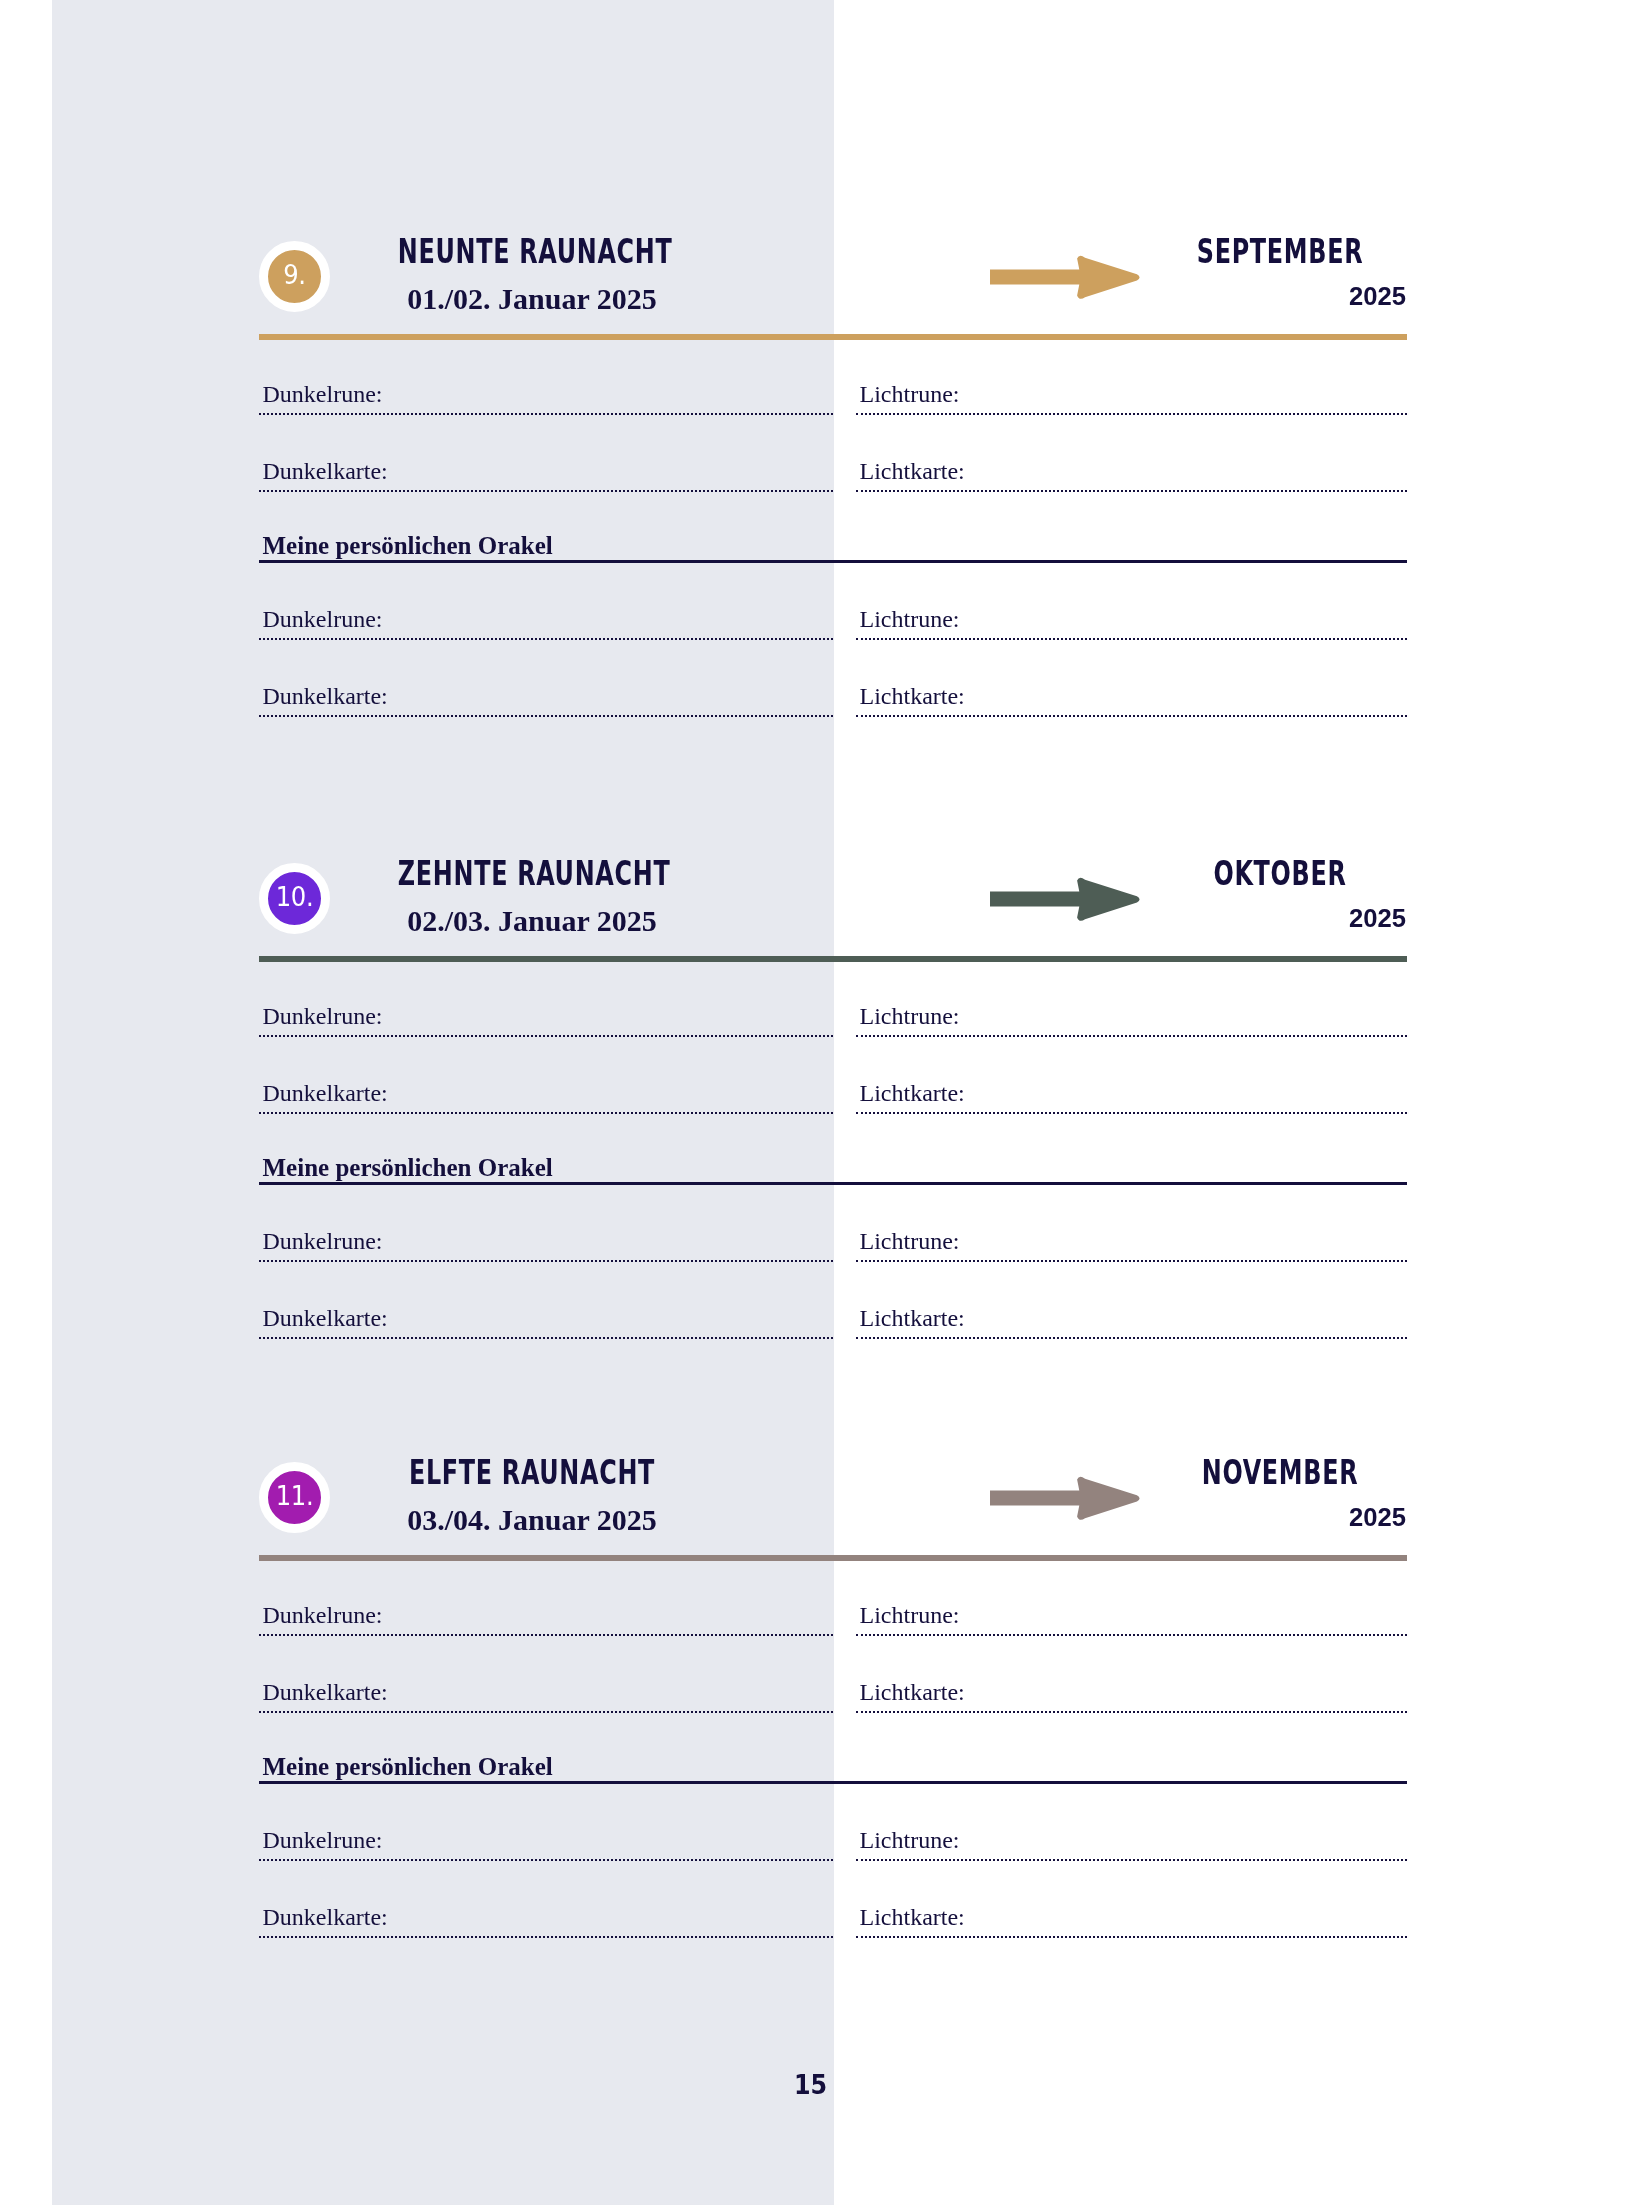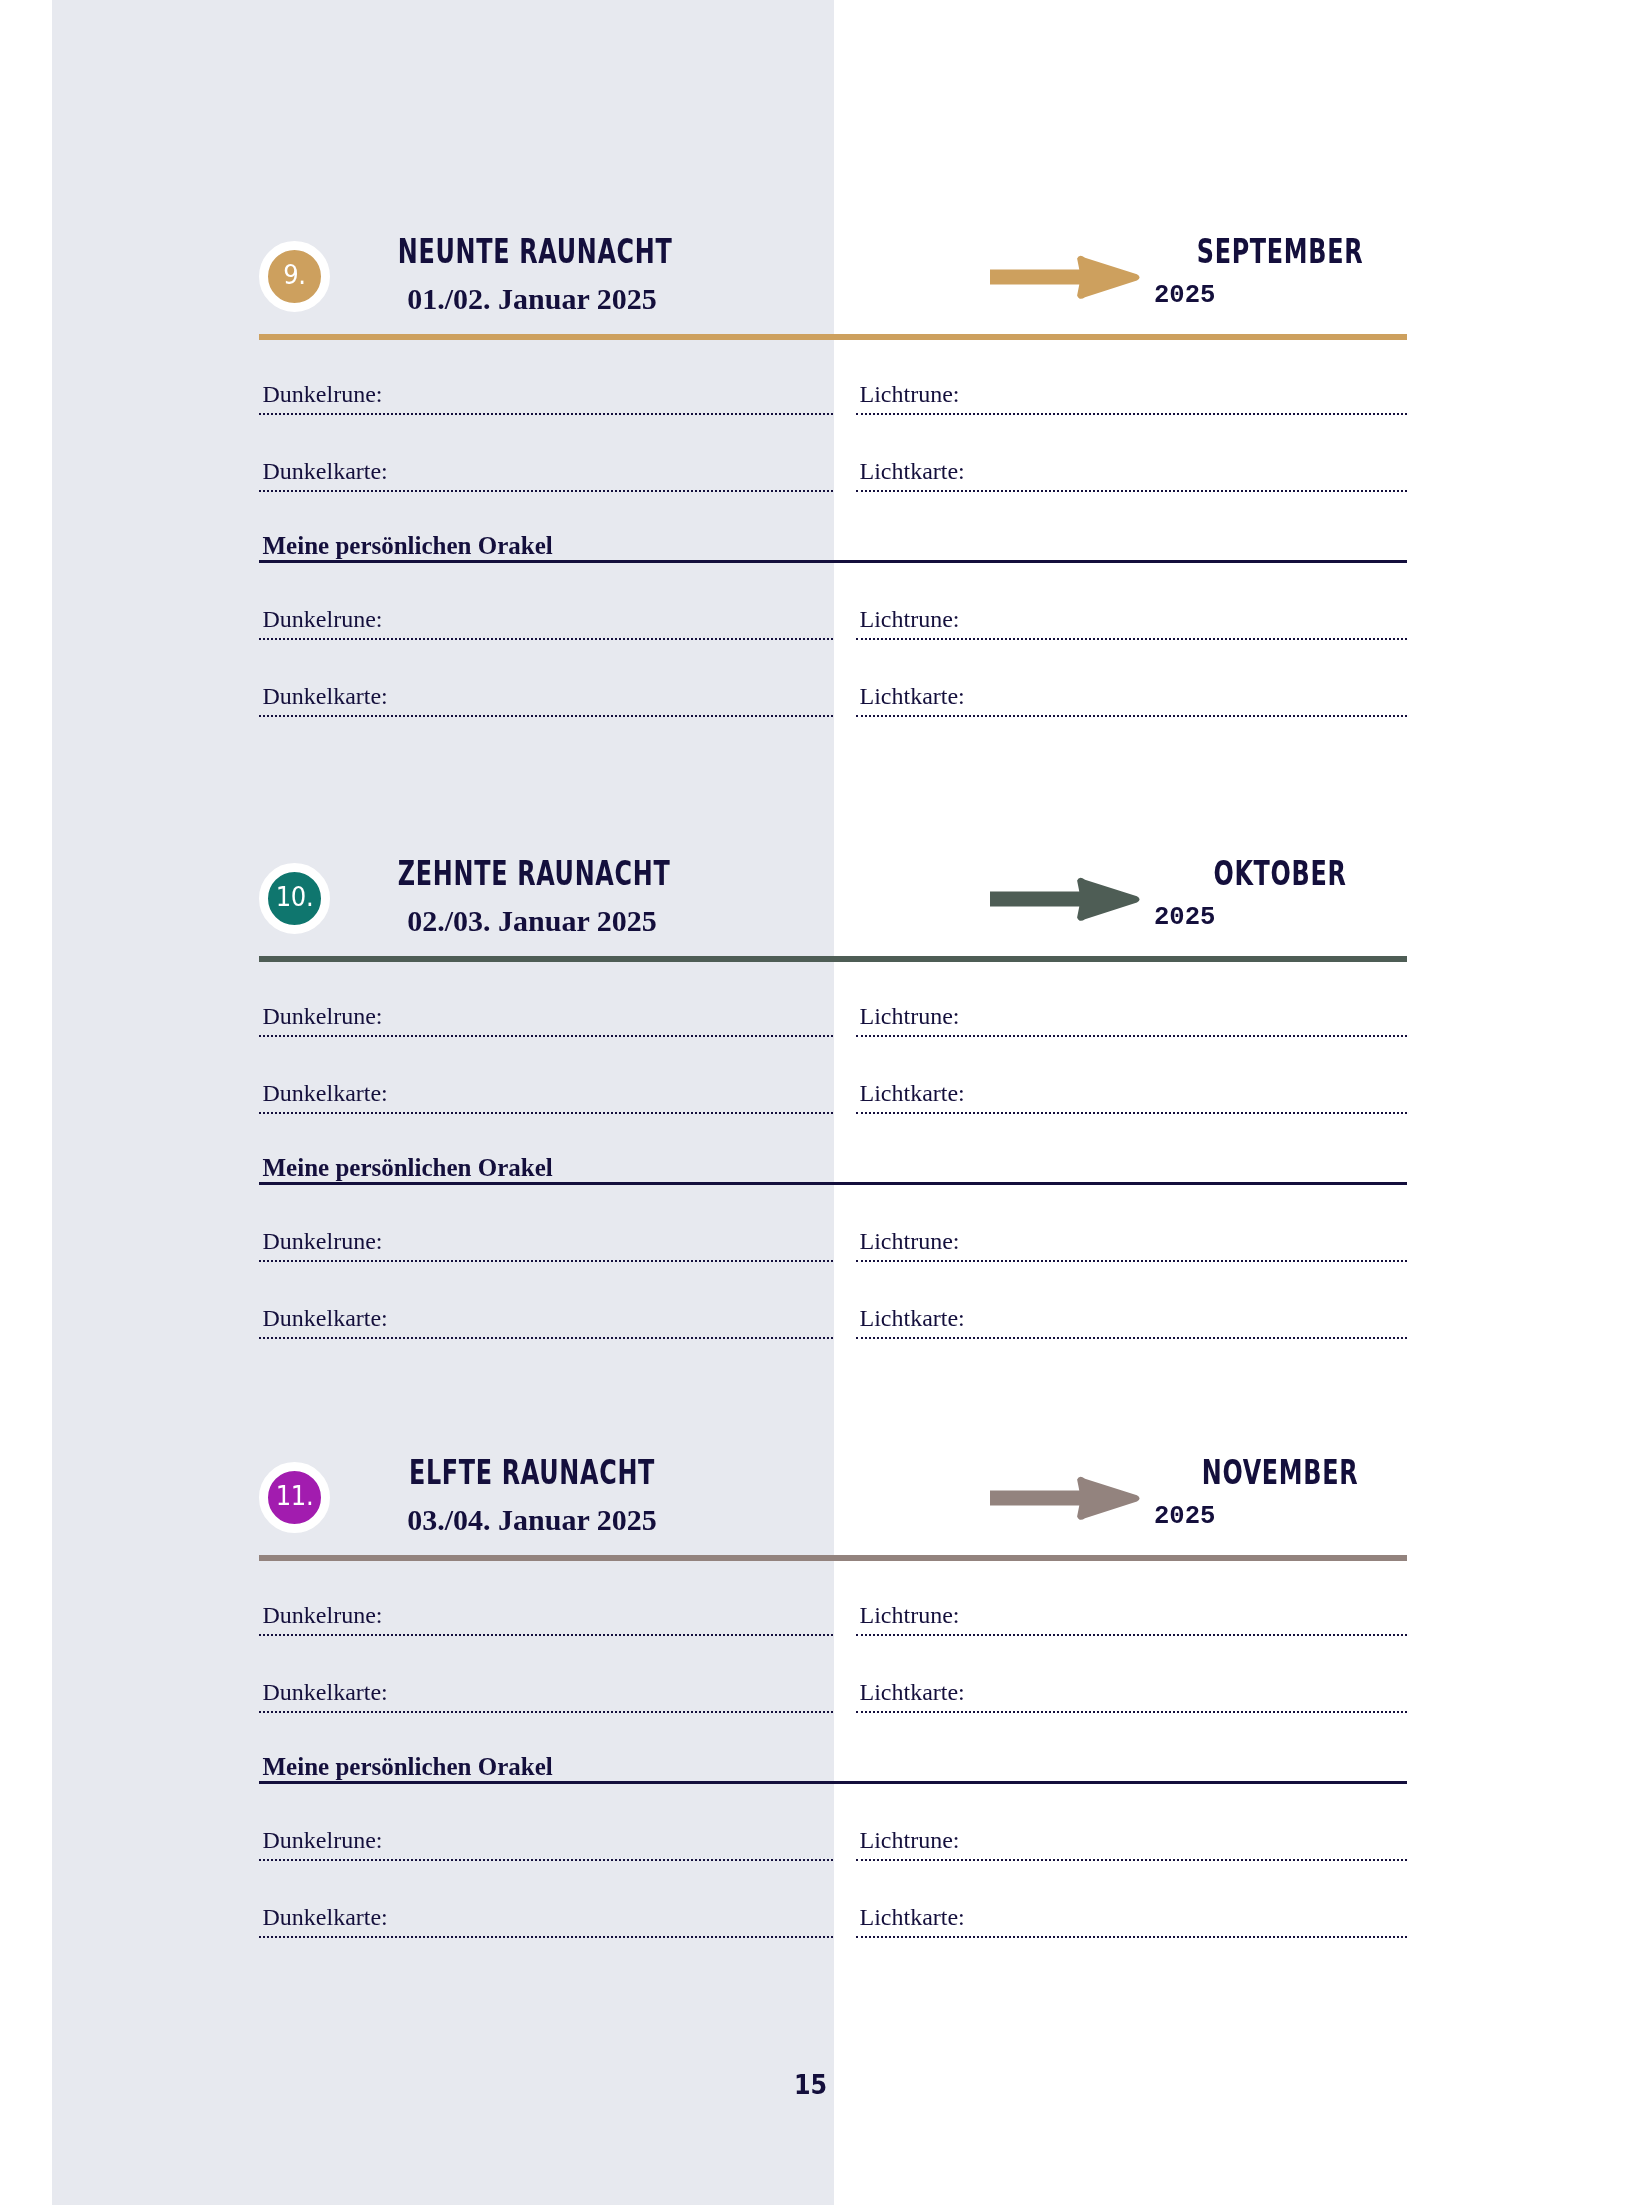--- a/index.html
+++ b/index.html
@@ -122,23 +122,23 @@
     transform: scaleX(0.78);
     transform-origin: center top;
     white-space: nowrap;
   }
 
   .month-year {
     position: absolute;
     left: 895px;
     top: 48px;
     width: 252px;
-    text-align: left;
-    color: #140f3c;
-    font-family: Liberation Mono, monospace;
+    text-align: right;
+    color: #140f3c;
+    font-family: Liberation Sans, sans-serif;
     font-size: 25.6px;
     font-weight: 700;
     line-height: 1.1;
     white-space: nowrap;
   }
 
   .head-rule {
     position: absolute;
     left: 0;
     top: 100px;
@@ -281,21 +281,21 @@
       </div>
       <div class="field right">
         <span class="field-label">Lichtkarte:</span>
       </div>
     </div>
   </div>
 
   <div class="section" id="section-1" style="top:856px;">
 
     <div class="sec-head">
-      <div class="badge" style="background:#0f766e;">10.</div>
+      <div class="badge" style="background:#6d28d9;">10.</div>
 
       <div class="night-title">ZEHNTE RAUNACHT</div>
 
       <div class="night-date">02./03. Januar 2025</div>
 
       <div class="arrow">
         <svg viewBox="0 0 345 100" xmlns="http://www.w3.org/2000/svg">
           <path d="M2,33 L205,33 L200,8 Q205,-4 218,6 L336,44 Q348,51 336,58 L218,96 Q205,105 200,92 L205,67 L2,67 Z" fill="#4e5d55"></path>
         </svg>
       </div>

